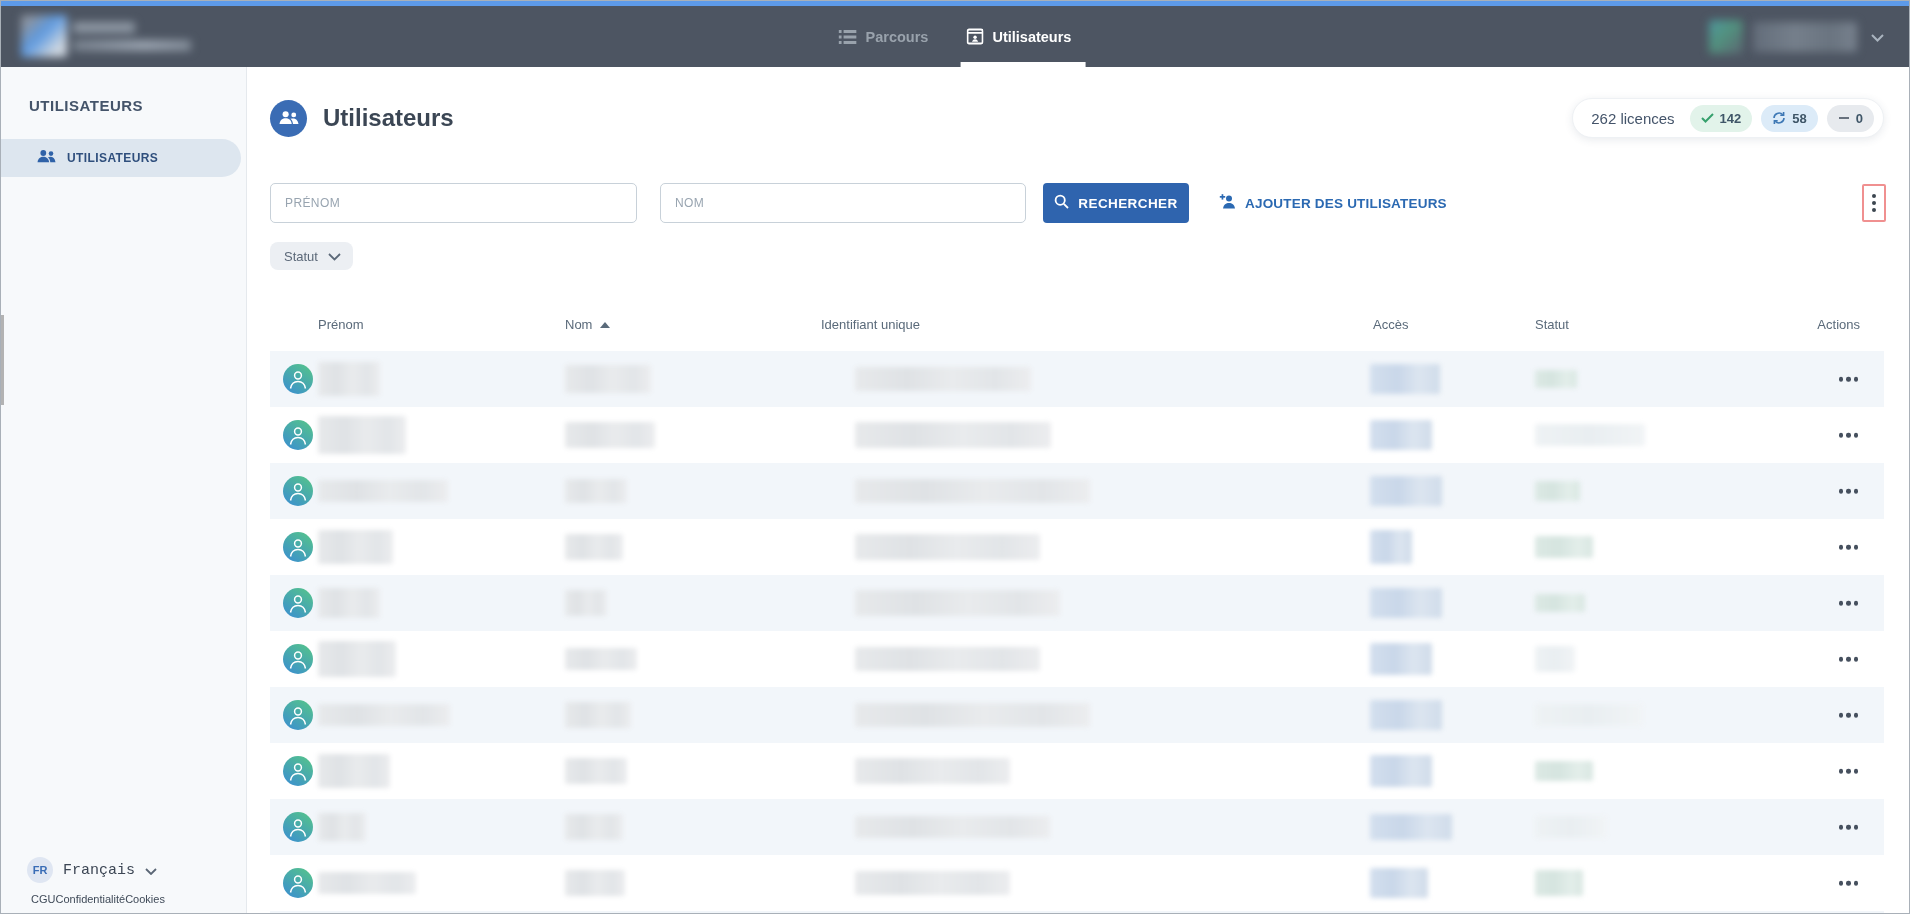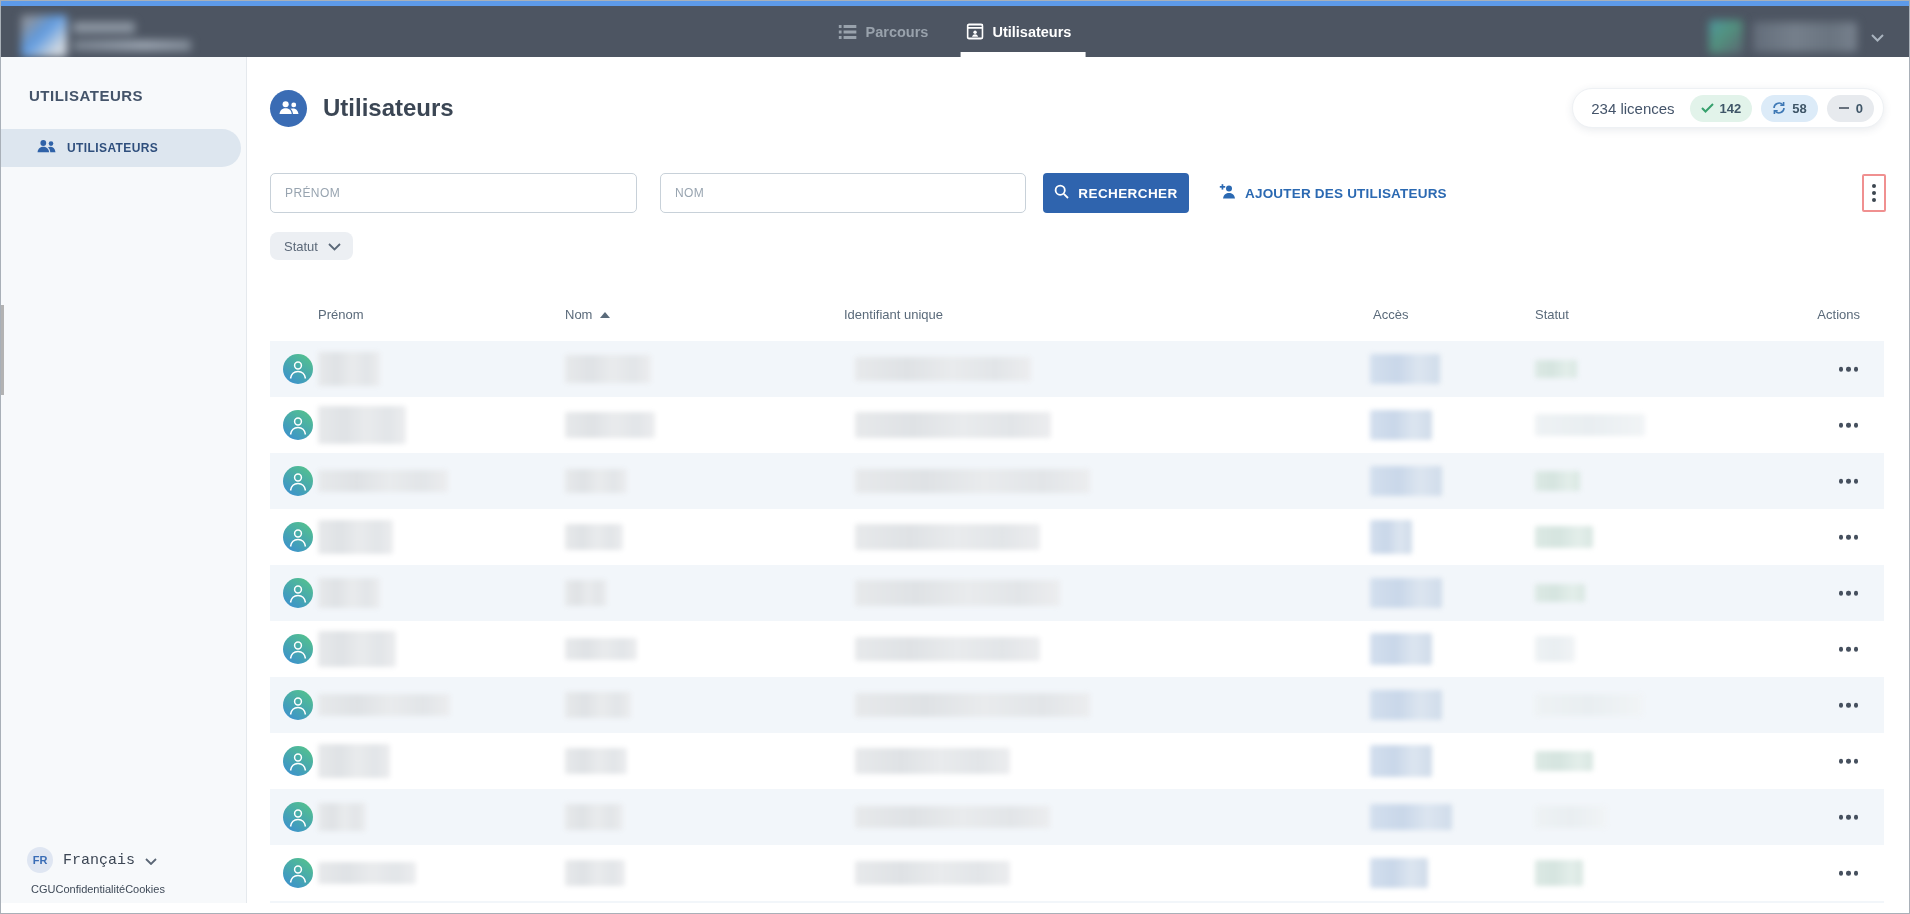--- a/index.html
+++ b/index.html
@@ -11,21 +11,21 @@
     --badge_gray_bg:#e7eaee; --badge_gray_fg:#67717d;
     --avatar_green:#53c08f; --avatar_blue:#3e95c8;
   }
   *{box-sizing:border-box;margin:0;padding:0;}
   html,body{background:#dfe3e7;}
   body{font-family:"Liberation Sans",sans-serif;}
   .page{position:relative;width:1910px;height:914px;background:#fff;border:1px solid #a9b0b8;overflow:hidden;}
 
   
   .top-accent{height:5px;background:var(--topbar_accent);}
-  .navbar{position:relative;height:51px;background:var(--navbar_bg);display:flex;align-items:center;text-align:center;}
+  .navbar{position:relative;height:61px;background:var(--navbar_bg);display:flex;align-items:center;text-align:center;}
   .logo-blur{position:absolute;left:20px;top:9px;width:170px;height:42px;display:flex;gap:6px;filter:blur(4px);}
   .logo-blur .lb-mark{width:46px;height:42px;background:linear-gradient(135deg,#8a93a0 15%,#5e9ae0 45%,#cdd6e0 80%);border-radius:3px;}
   .logo-blur .lb-txt{flex:1;display:flex;flex-direction:column;justify-content:center;gap:7px;}
   .logo-blur .lb-l1{width:62px;height:11px;background:#8d97a3;border-radius:2px;}
   .logo-blur .lb-l2{width:118px;height:11px;background:linear-gradient(90deg,#78828e,#99a3af 60%,#828c98);border-radius:2px;}
   .nav-tabs{position:absolute;left:50%;transform:translateX(-50%);height:100%;display:flex;gap:38px;}
   .tab{position:relative;display:flex;align-items:center;gap:9px;height:100%;color:#99a2ac;font-size:14.5px;font-weight:bold;cursor:pointer;}
   .tab.active{color:#ffffff;}
   .tab.active::after{content:"";position:absolute;left:-6px;right:-14px;bottom:0;height:5px;background:#fff;}
   .tab svg{display:block;}
@@ -77,21 +77,21 @@
   
   .statut-row{margin:19px 0 0 23px;height:28px;display:flex;}
   .statut-chip{display:flex;align-items:center;gap:10px;height:28px;padding:0 12px 0 14px;background:#eceff3;border-radius:8px;font-size:13px;color:#5b6878;cursor:pointer;}
   .statut-chip svg{color:#5b6878;}
 
   
   .table{margin:45px 25px 0 23px;position:relative;}
   .thead{position:relative;height:36px;}
   .th{position:absolute;top:2px;font-size:13px;color:#5a6a7a;}
   .th.c-prenom{left:48px;} .th.c-nom{left:295px;display:flex;align-items:center;gap:8px;}
-  .th.c-ident{left:574px;} .th.c-acces{left:1103px;} .th.c-statut{left:1265px;}
+  .th.c-ident{left:551px;} .th.c-acces{left:1103px;} .th.c-statut{left:1265px;}
   .th.c-actions{right:24px;}
   .sort-asc{width:0;height:0;border-left:5px solid transparent;border-right:5px solid transparent;border-bottom:6px solid #5a6a7a;display:inline-block;}
   .tbody{height:562px;overflow:hidden;}
   .trow{position:relative;height:56px;background:#fff;}
   .trow.stripe{background:var(--stripe);}
   .row-avatar{position:absolute;left:13px;top:13px;width:30px;height:30px;border-radius:50%;background:linear-gradient(215deg,var(--avatar_green) 10%,var(--avatar_blue) 85%);display:flex;align-items:center;justify-content:center;overflow:hidden;}
   .blur{position:absolute;border-radius:2px;filter:blur(2.5px);}
   .blur.tint-gray{background:linear-gradient(90deg,#e7e9eb,#dfe2e5 30%,#e9ebed 55%,#e2e5e8 80%,#ecedef);}
   .blur.tint-blue{background:linear-gradient(90deg,#d3dfee,#c9d7e9 40%,#dce5f0 70%,#d0dcea);}
   .blur.tint-green{background:linear-gradient(90deg,#dce9e4,#d5e4df 40%,#e3eeea 75%,#d9e7e2);}
@@ -195,21 +195,21 @@
               <circle cx="6.3" cy="3" r="2.9"></circle>
               <path d="M.5 12.2c.5-4 3.1-5.5 5.8-5.5s5.3 1.5 5.8 5.5z"></path>
               <circle cx="14" cy="3.6" r="2.3"></circle>
               <path d="M12.6 6.9c2.9-.3 5.4 1.3 5.9 5.3h-5.2c-.2-2.2-1-3.9-2.4-5z"></path>
             </svg>
           </span>
           <span class="page-title">Utilisateurs</span>
         </div>
 
         <div class="lic-pill">
-          <span class="lic-label">234 licences</span>
+          <span class="lic-label">262 licences</span>
           <span class="lic-badge b-green">
             <span>
               <svg width="13" height="10" viewBox="0 0 13 10" fill="none" stroke="#36a06d" stroke-width="2">
                   <polyline points="1,5 4.5,8.5 12,1"></polyline>
                 </svg>
             </span>
             <span>142</span>
           </span>
           <span class="lic-badge b-blue">
             <span>

